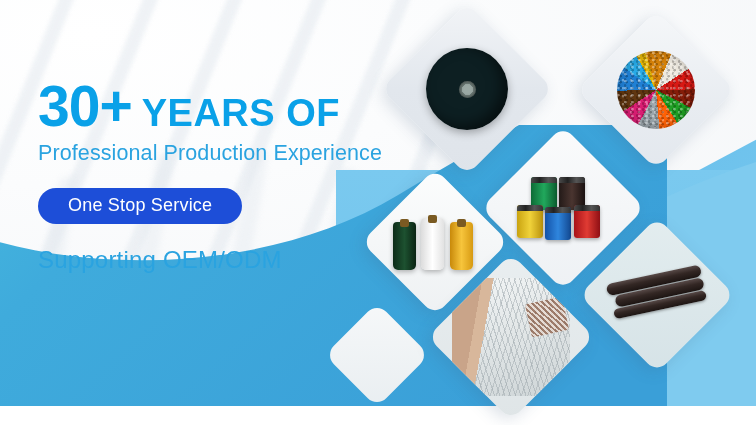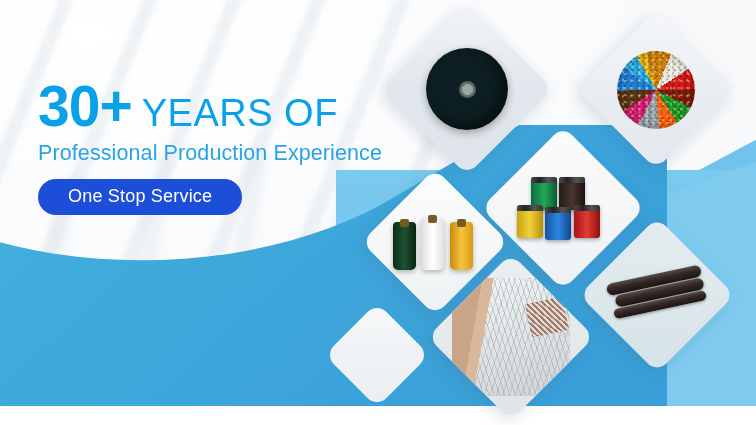--- a/index.html
+++ b/index.html
@@ -74,26 +74,26 @@
   .copy{position:absolute;left:38px;top:78px;width:420px;}
   .line-years{
     display:flex;align-items:baseline;gap:10px;
     margin:0 0 6px 0;
   }
   .num30{
     font-size:57px;font-weight:bold;line-height:1;
     color:#0aa1e8;letter-spacing:-1px;text-align:center;
   }
   .years-of{
-    font-size:38px;font-weight:normal;line-height:1;
+    font-size:38px;font-weight:bold;line-height:1;
     color:#0aa1e8;letter-spacing:.5px;
   }
   .subtitle{
     font-size:21.5px;color:#2aa3e0;letter-spacing:.1px;
-    margin:6px 0 13px 0;white-space:nowrap;
+    margin:6px 0 22px 0;white-space:nowrap;
   }
   .pill{
     display:inline-block;
     background:#1d4ed8;
     color:#ffffff;
     font-size:18px;
     padding:7px 30px 8px 30px;
     border-radius:22px;
     letter-spacing:.2px;
     border:none;
@@ -313,15 +313,16 @@
   <div class="copy">
     <div class="line-years">
       <span class="num30">30+</span>
       <span class="years-of">YEARS OF</span>
     </div>
 
     <div class="subtitle">Professional Production Experience</div>
 
     <button class="pill">One Stop Service</button>
 
+    <div class="oem">Supporting OEM/ODM</div>
   </div>
 
 </div>
 
 </body></html>

